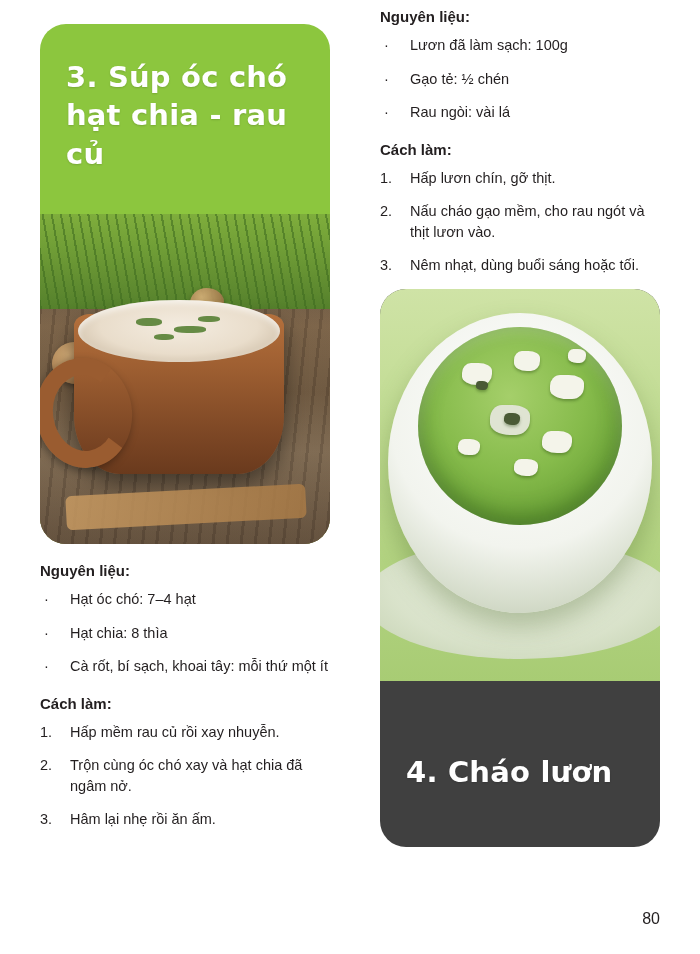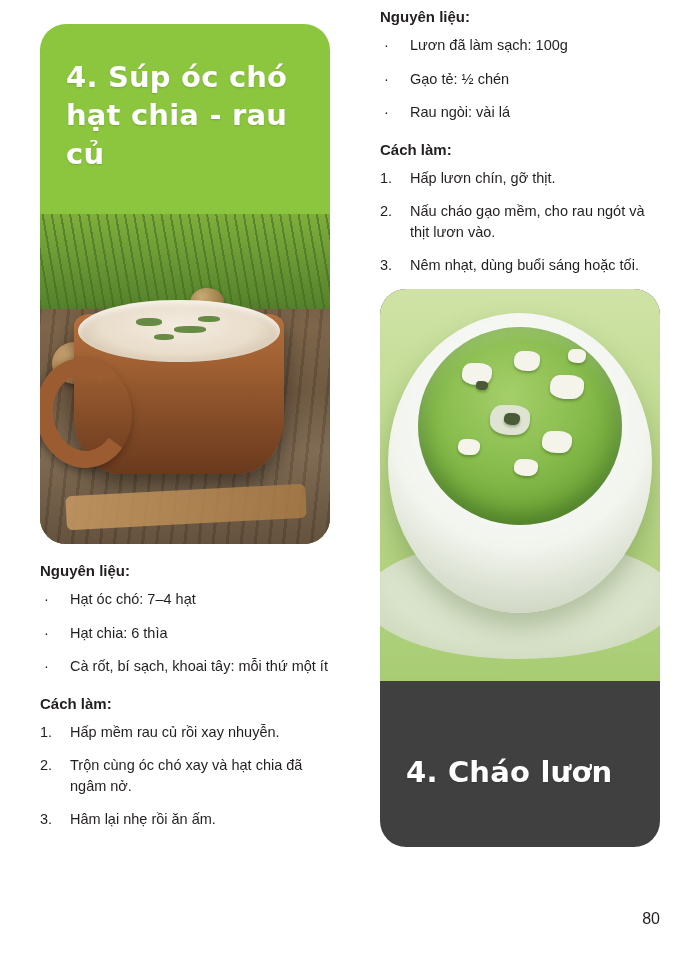--- a/index.html
+++ b/index.html
@@ -264,29 +264,29 @@
           <div class="soup-top">
             <div class="herb" style="left:58px; top:18px; width:26px; height:8px;"></div>
             <div class="herb" style="left:96px; top:26px; width:32px; height:7px;"></div>
             <div class="herb" style="left:76px; top:34px; width:20px; height:6px;"></div>
             <div class="herb" style="left:120px; top:16px; width:22px; height:6px;"></div>
           </div>
           <div style="position:absolute; left:26px; top:276px; width:240px; height:34px; background:linear-gradient(90deg,#c79a62,#a87a46); border-radius:6px; transform:rotate(-3deg); opacity:.85;"></div>
         </div>
       </div>
       <div class="title-wrap">
-        <div class="recipe-title">4. Súp óc chó</div>
+        <div class="recipe-title">3. Súp óc chó</div>
         <div class="recipe-title">hạt chia - rau củ</div>
       </div>
     </div>
 
     <div class="section-head">Nguyên liệu:</div>
     <ul class="bullets">
       <li><span class="mk">·</span><span>Hạt óc chó: 7–4 hạt</span></li>
-      <li><span class="mk">·</span><span>Hạt chia: 6 thìa</span></li>
+      <li><span class="mk">·</span><span>Hạt chia: 8 thìa</span></li>
       <li><span class="mk">·</span><span>Cà rốt, bí sạch, khoai tây: mỗi thứ một ít</span></li>
     </ul>
 
     <div class="section-head">Cách làm:</div>
     <ol class="steps">
       <li><span class="mk">1.</span><span>Hấp mềm rau củ rồi xay nhuyễn.</span></li>
       <li><span class="mk">2.</span><span>Trộn cùng óc chó xay và hạt chia đã ngâm nở.</span></li>
       <li><span class="mk">3.</span><span>Hâm lại nhẹ rồi ăn ấm.</span></li>
     </ol>
   </div>

